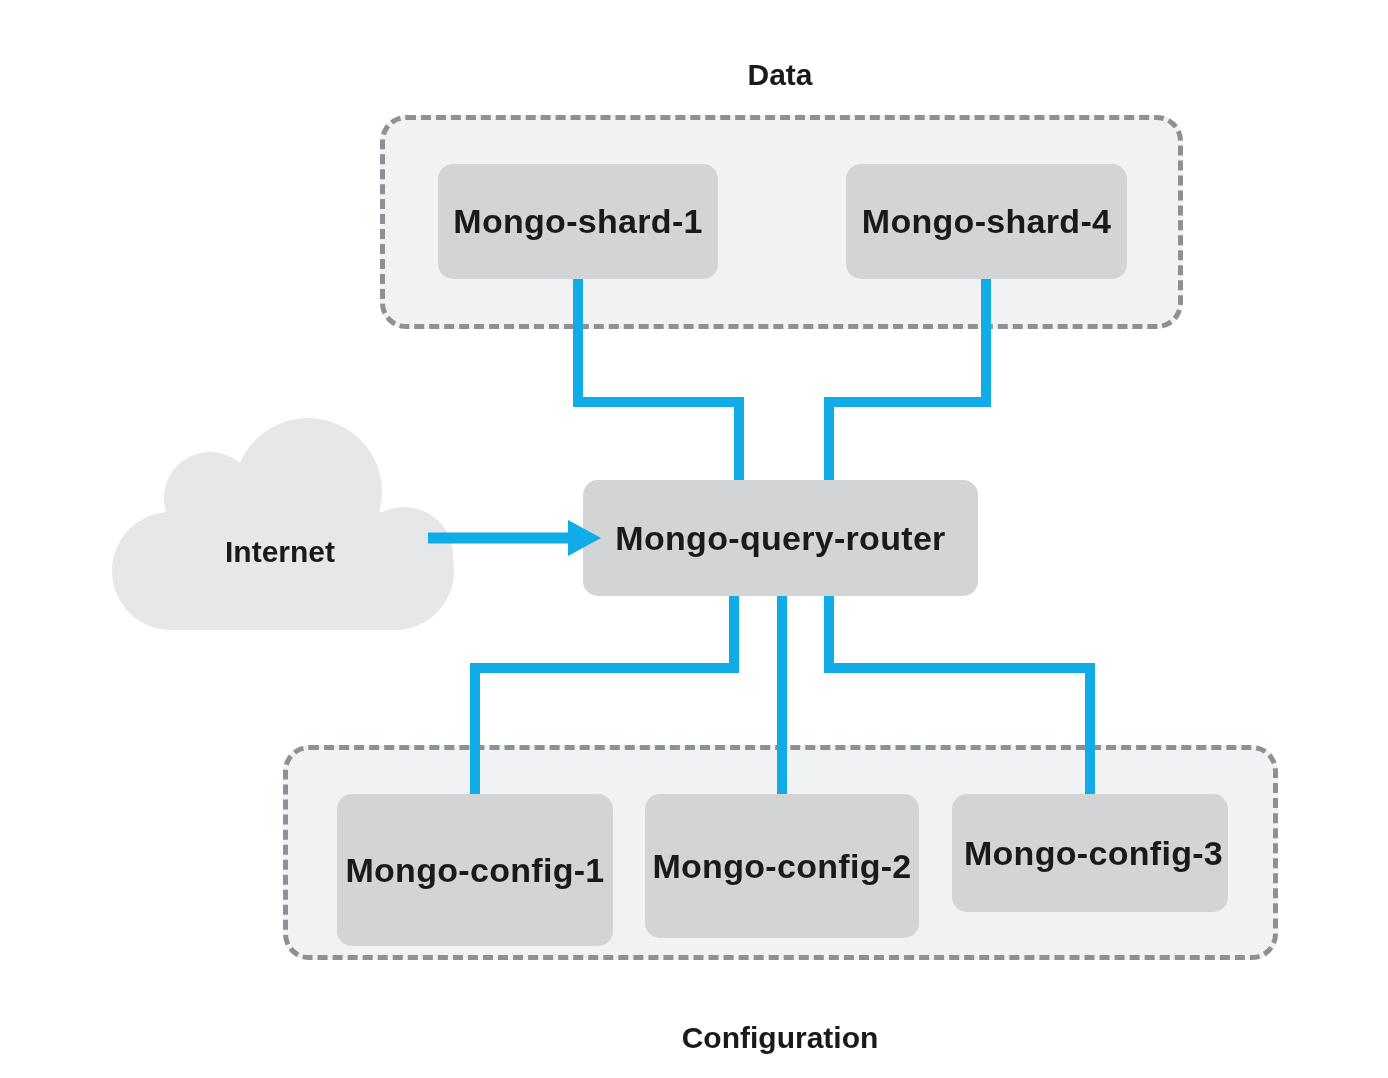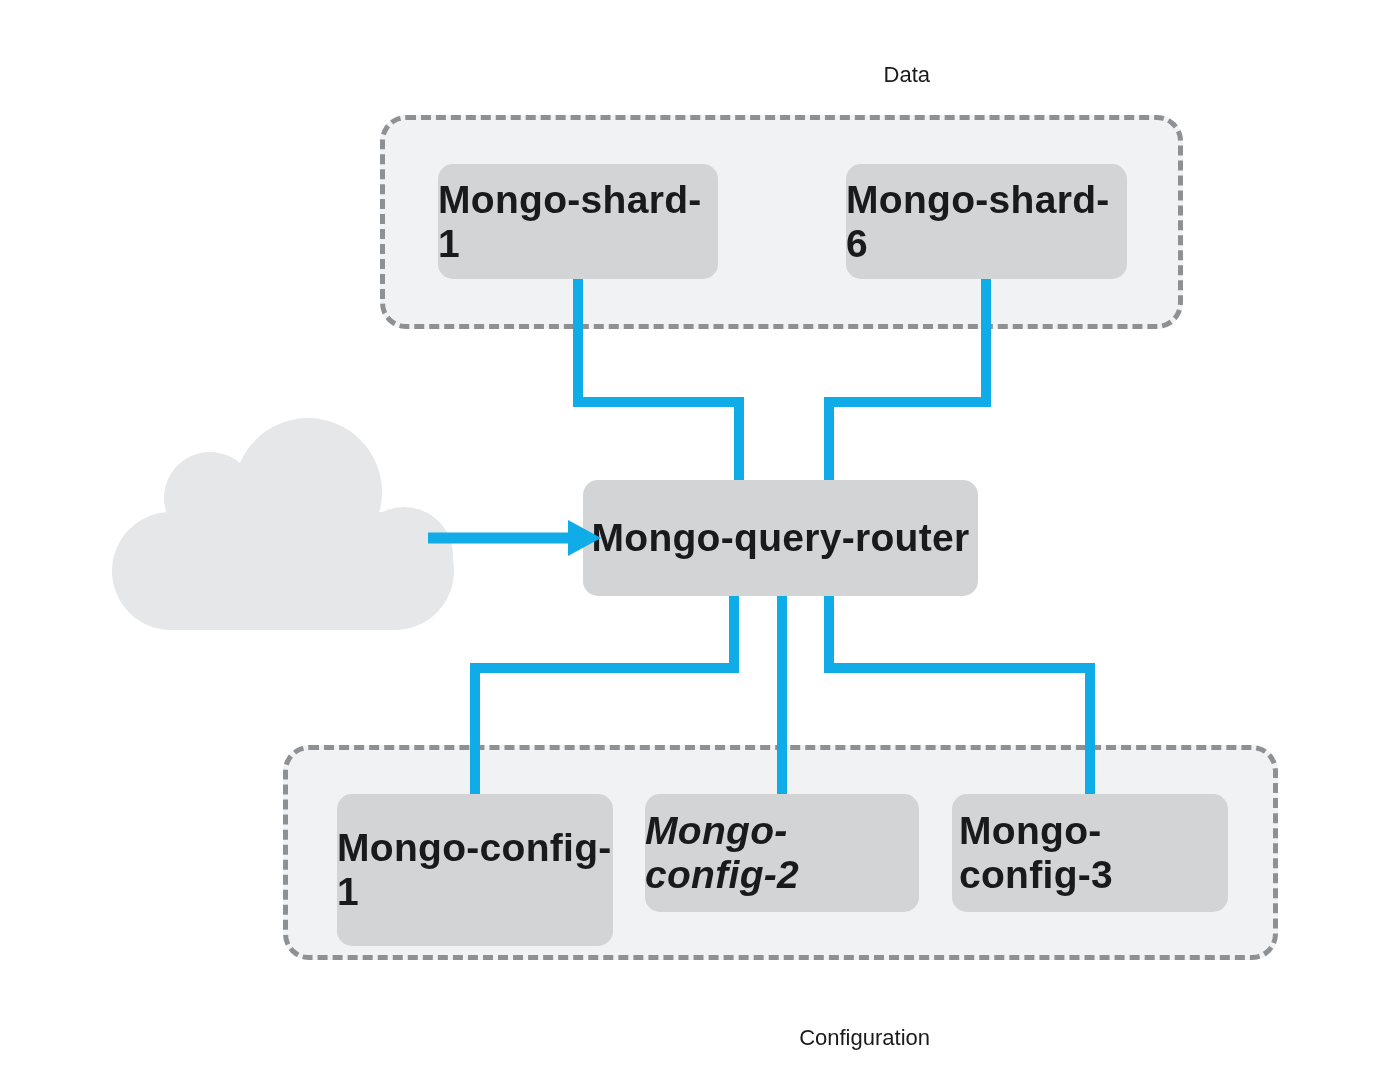--- a/index.html
+++ b/index.html
@@ -28,30 +28,30 @@
     border-radius: 26px;
   }
   .node {
     position: absolute;
     background: var(--node-fill);
     border-radius: 15px;
     display: flex;
     align-items: center;
     justify-content: center;
     font-weight: 700;
-    font-size: 39px;
+    font-size: 34px;
     letter-spacing: 0.3px;
     color: var(--text);
   }
   .section-label, .cloud-label {
     position: absolute;
-    font-weight: 400;
-    font-size: 22px;
+    font-weight: 700;
+    font-size: 30px;
     color: var(--text);
-    text-align: right;
+    text-align: center;
     line-height: 36px;
   }
   svg.layer {
     position: absolute;
     left: 0; top: 0;
     width: 1388px;
     height: 1078px;
     pointer-events: none;
   }
   .connector {
@@ -65,21 +65,21 @@
   .arrow-head { fill: var(--accent-blue); }
 
   
   #data-label          { left: 630px; top: 57px;  width: 300px; }
   #top-container       { left: 380px; top: 115px; width: 803px; height: 214px; }
   #node-shard-1        { left: 438px; top: 164px; width: 280px; height: 115px; }
   #node-shard-2        { left: 846px; top: 164px; width: 281px; height: 115px; }
   #node-router         { left: 583px; top: 480px; width: 395px; height: 116px; text-align: right; }
   #bottom-container    { left: 283px; top: 745px; width: 995px; height: 215px; }
   #node-config-1       { left: 337px; top: 794px; width: 276px; height: 152px; }
-  #node-config-2       { left: 645px; top: 794px; width: 274px; height: 118px; font-style: italic; }
+  #node-config-2       { left: 645px; top: 794px; width: 274px; height: 144px; }
   #node-config-3       { left: 952px; top: 794px; width: 276px; height: 118px; padding-left: 7px; }
   #configuration-label { left: 630px; top: 983px; width: 300px; margin-top: 37px; }
   #internet-label      { left: 180px; top: 534px; width: 200px; }
 </style>
 </head>
 <body>
 
 <div class="canvas">
 
   <div class="group-box" id="top-container"></div>
@@ -96,21 +96,21 @@
     <polyline class="connector" points="986,272 986,402 829,402 829,492"></polyline>
     <polyline class="connector" points="734,588 734,668 475,668 475,802"></polyline>
     <polyline class="connector" points="782,588 782,802"></polyline>
     <polyline class="connector" points="829,588 829,668 1090,668 1090,802"></polyline>
   </svg>
 
   <div class="node" id="node-shard-1">
     <span>Mongo-shard-1</span>
   </div>
   <div class="node" id="node-shard-2">
-    <span>Mongo-shard-6</span>
+    <span>Mongo-shard-4</span>
   </div>
   <div class="node" id="node-router">
     <span>Mongo-query-router</span>
   </div>
   <div class="node" id="node-config-1">
     <span>Mongo-config-1</span>
   </div>
   <div class="node" id="node-config-2">
     <span>Mongo-config-2</span>
   </div>
@@ -119,15 +119,16 @@
   </div>
 
   <svg class="layer" viewBox="0 0 1388 1078">
     <g>
       <line class="arrow-line" x1="428" y1="538" x2="568" y2="538"></line>
       <polygon class="arrow-head" points="568,520 601,538 568,556"></polygon>
     </g>
   </svg>
 
   <div class="section-label" id="data-label">Data</div>
+  <div class="cloud-label" id="internet-label">Internet</div>
   <div class="section-label" id="configuration-label">Configuration</div>
 
 </div>
 
 </body></html>

